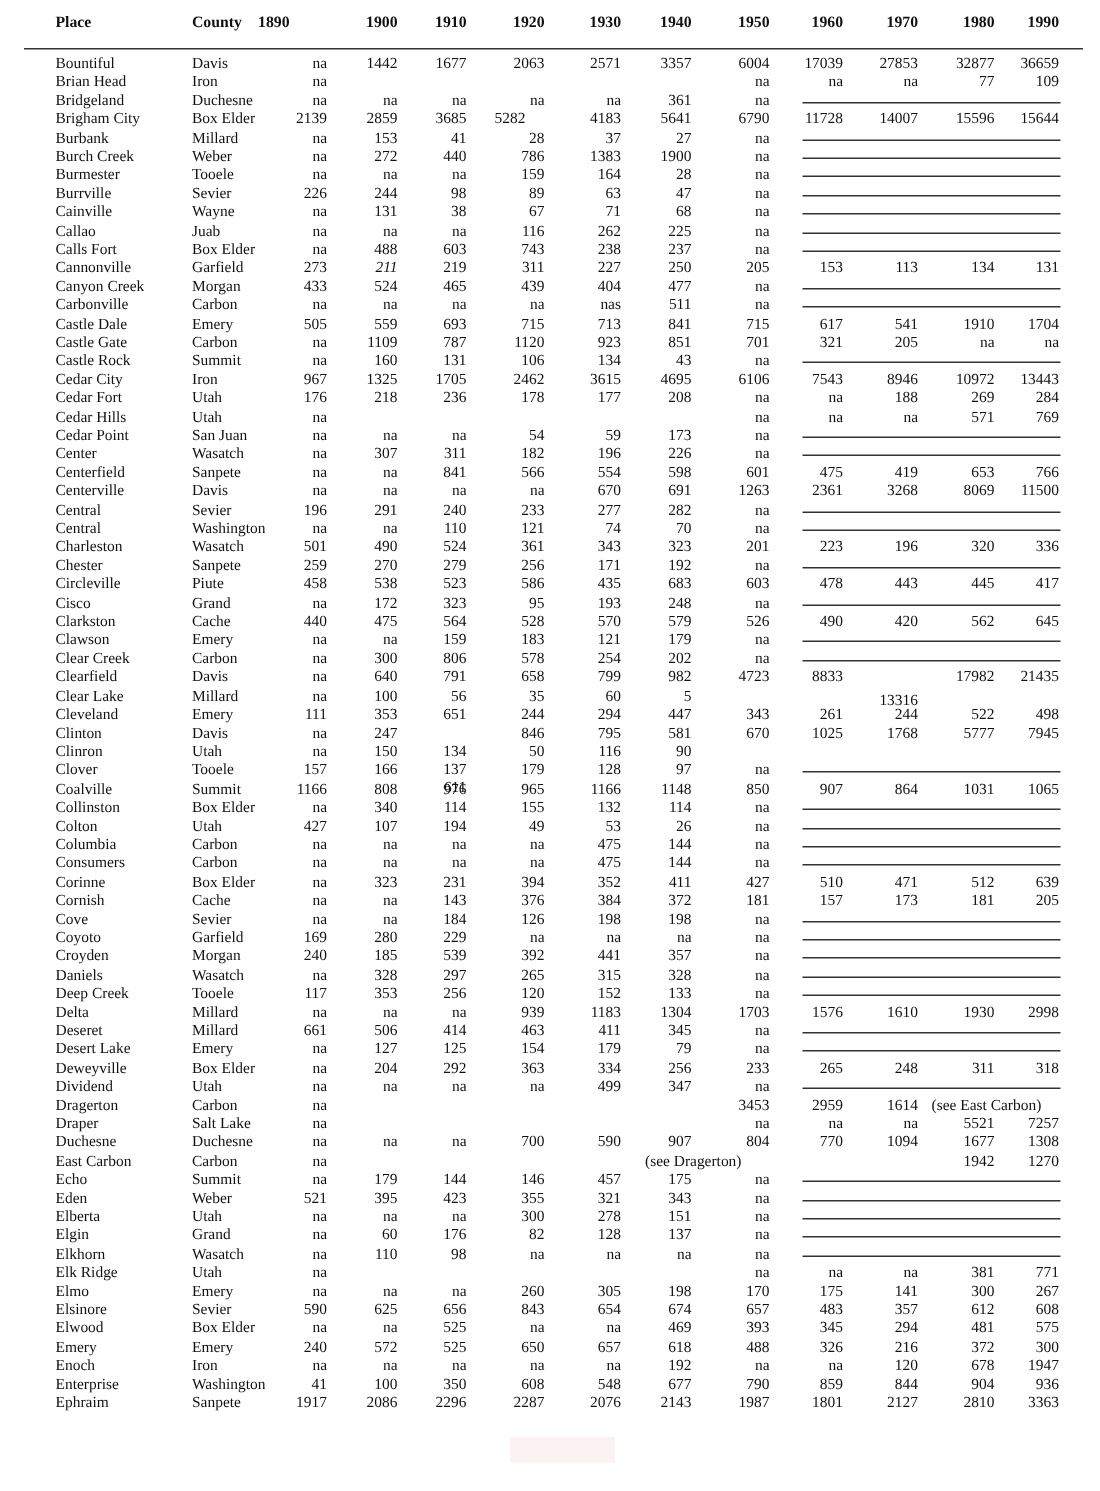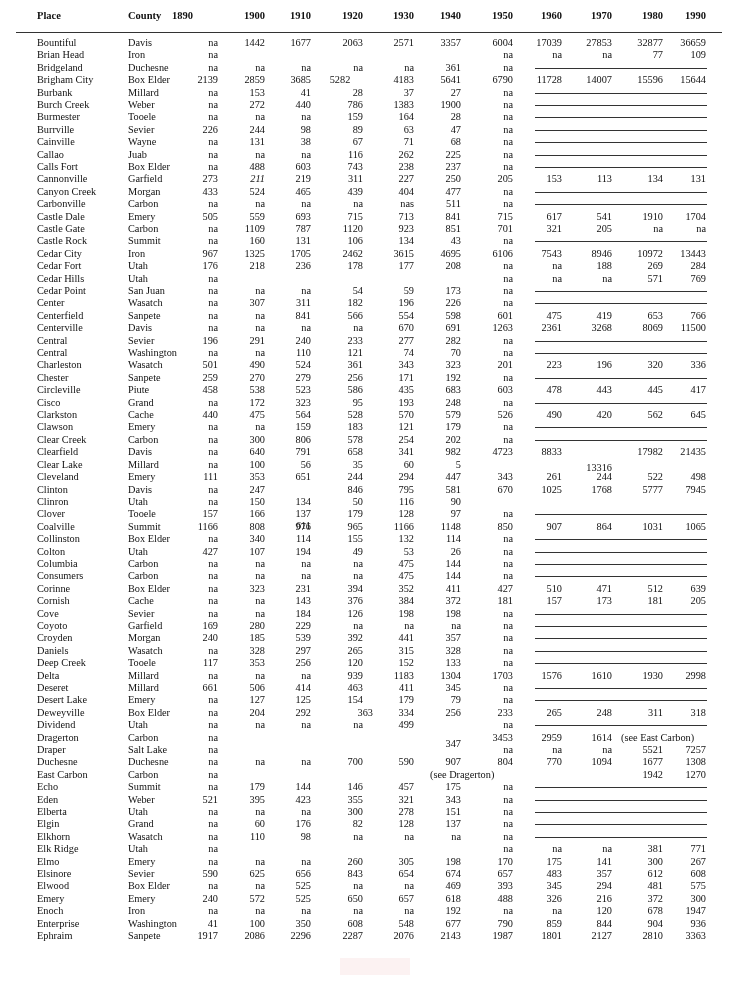--- a/index.html
+++ b/index.html
@@ -465,21 +465,21 @@
         <div class="c num" style="left: 467px;">na</div>
         <div class="dash"></div>
       </div>
       <div class="row" style="top: 446.292px;">
         <div class="c place">Clearfield</div>
         <div class="c county">Davis</div>
         <div class="c num" style="left: 172px;">na</div>
         <div class="c num" style="left: 219px;">640</div>
         <div class="c num" style="left: 265px;">791</div>
         <div class="c num" style="left: 317px;">658</div>
-        <div class="c num" style="left: 368px;">341</div>
+        <div class="c num" style="left: 368px;">799</div>
         <div class="c num" style="left: 415px;">982</div>
         <div class="c num" style="left: 467px;">4723</div>
         <div class="c num" style="left: 516px;">8833</div>
         <div class="c num" style="left: 566px; margin-top: 16px;">13316</div>
         <div class="c num" style="left: 617px;">17982</div>
         <div class="c num" style="left: 660px;">21435</div>
       </div>
       <div class="row" style="top: 458.694px;">
         <div class="c place">Clear Lake</div>
         <div class="c county">Millard</div>
@@ -733,38 +733,38 @@
         <div class="c num" style="left: 415px;">79</div>
         <div class="c num" style="left: 467px;">na</div>
         <div class="dash"></div>
       </div>
       <div class="row" style="top: 706.75px;">
         <div class="c place">Deweyville</div>
         <div class="c county">Box Elder</div>
         <div class="c num" style="left: 172px;">na</div>
         <div class="c num" style="left: 219px;">204</div>
         <div class="c num" style="left: 265px;">292</div>
-        <div class="c num" style="left: 327px; text-align: right;">363</div>
+        <div class="c num" style="left: 317px; text-align: right;">363</div>
         <div class="c num" style="left: 368px;">334</div>
         <div class="c num" style="left: 415px;">256</div>
         <div class="c num" style="left: 467px;">233</div>
         <div class="c num" style="left: 516px;">265</div>
         <div class="c num" style="left: 566px;">248</div>
         <div class="c num" style="left: 617px;">311</div>
         <div class="c num" style="left: 660px;">318</div>
       </div>
       <div class="row" style="top: 719.153px;">
         <div class="c place">Dividend</div>
         <div class="c county">Utah</div>
         <div class="c num" style="left: 172px;">na</div>
         <div class="c num" style="left: 219px;">na</div>
         <div class="c num" style="left: 265px;">na</div>
         <div class="c num" style="left: 317px;">na</div>
         <div class="c num" style="left: 368px;">499</div>
-        <div class="c num" style="left: 415px; margin-top: 19px;">347</div>
+        <div class="c num" style="left: 415px;">347</div>
         <div class="c num" style="left: 467px;">na</div>
         <div class="dash"></div>
       </div>
       <div class="row" style="top: 731.556px;">
         <div class="c place">Dragerton</div>
         <div class="c county">Carbon</div>
         <div class="c num" style="left: 172px;">na</div>
         <div class="c num" style="left: 467px;">3453</div>
         <div class="c num" style="left: 516px;">2959</div>
         <div class="c num" style="left: 566px;">1614</div>

